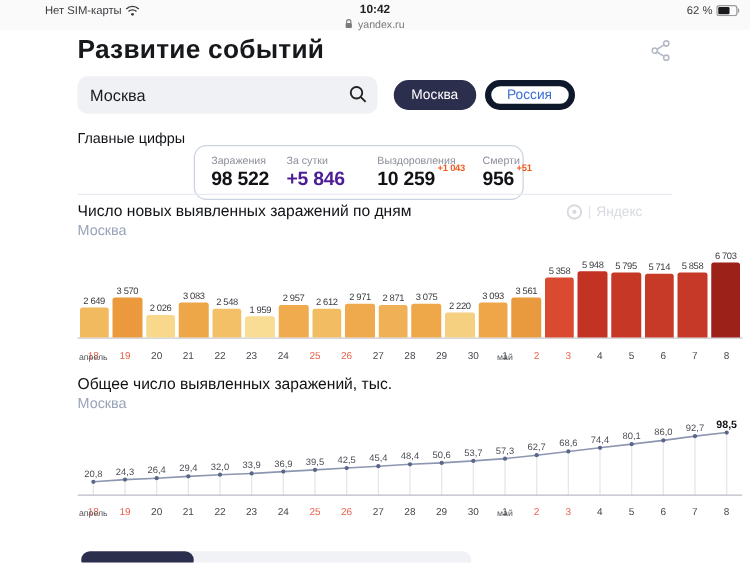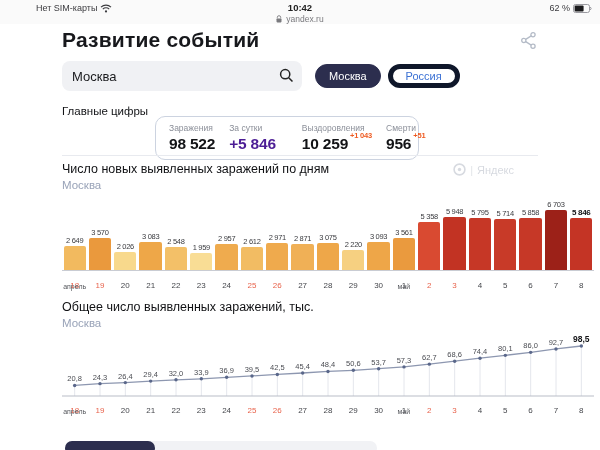--- a/index.html
+++ b/index.html
@@ -246,24 +246,20 @@
           <div class="bar-label">5 714</div>
           <div class="bar" style="height: 51.1px; background: rgb(200, 58, 40);"></div>
         </div>
         <div class="bar-slot">
           <div class="bar-label">5 858</div>
           <div class="bar" style="height: 52.4px; background: rgb(198, 56, 39);"></div>
         </div>
         <div class="bar-slot">
           <div class="bar-label">6 703</div>
           <div class="bar" style="height: 60px; background: rgb(156, 33, 24);"></div>
-        </div>
-        <div class="bar-slot">
-          <div class="bar-label bold">5 846</div>
-          <div class="bar" style="height: 52.3px; background: rgb(196, 52, 37);"></div>
         </div>
       </div>
     <div class="axis bar-axis" id="bar-axis">
         <div class="axis-slot"><span class="axis-num red">18</span><span class="axis-month">апрель</span></div>
         <div class="axis-slot"><span class="axis-num red">19</span></div>
         <div class="axis-slot"><span class="axis-num">20</span></div>
         <div class="axis-slot"><span class="axis-num">21</span></div>
         <div class="axis-slot"><span class="axis-num">22</span></div>
         <div class="axis-slot"><span class="axis-num">23</span></div>
         <div class="axis-slot"><span class="axis-num">24</span></div>

